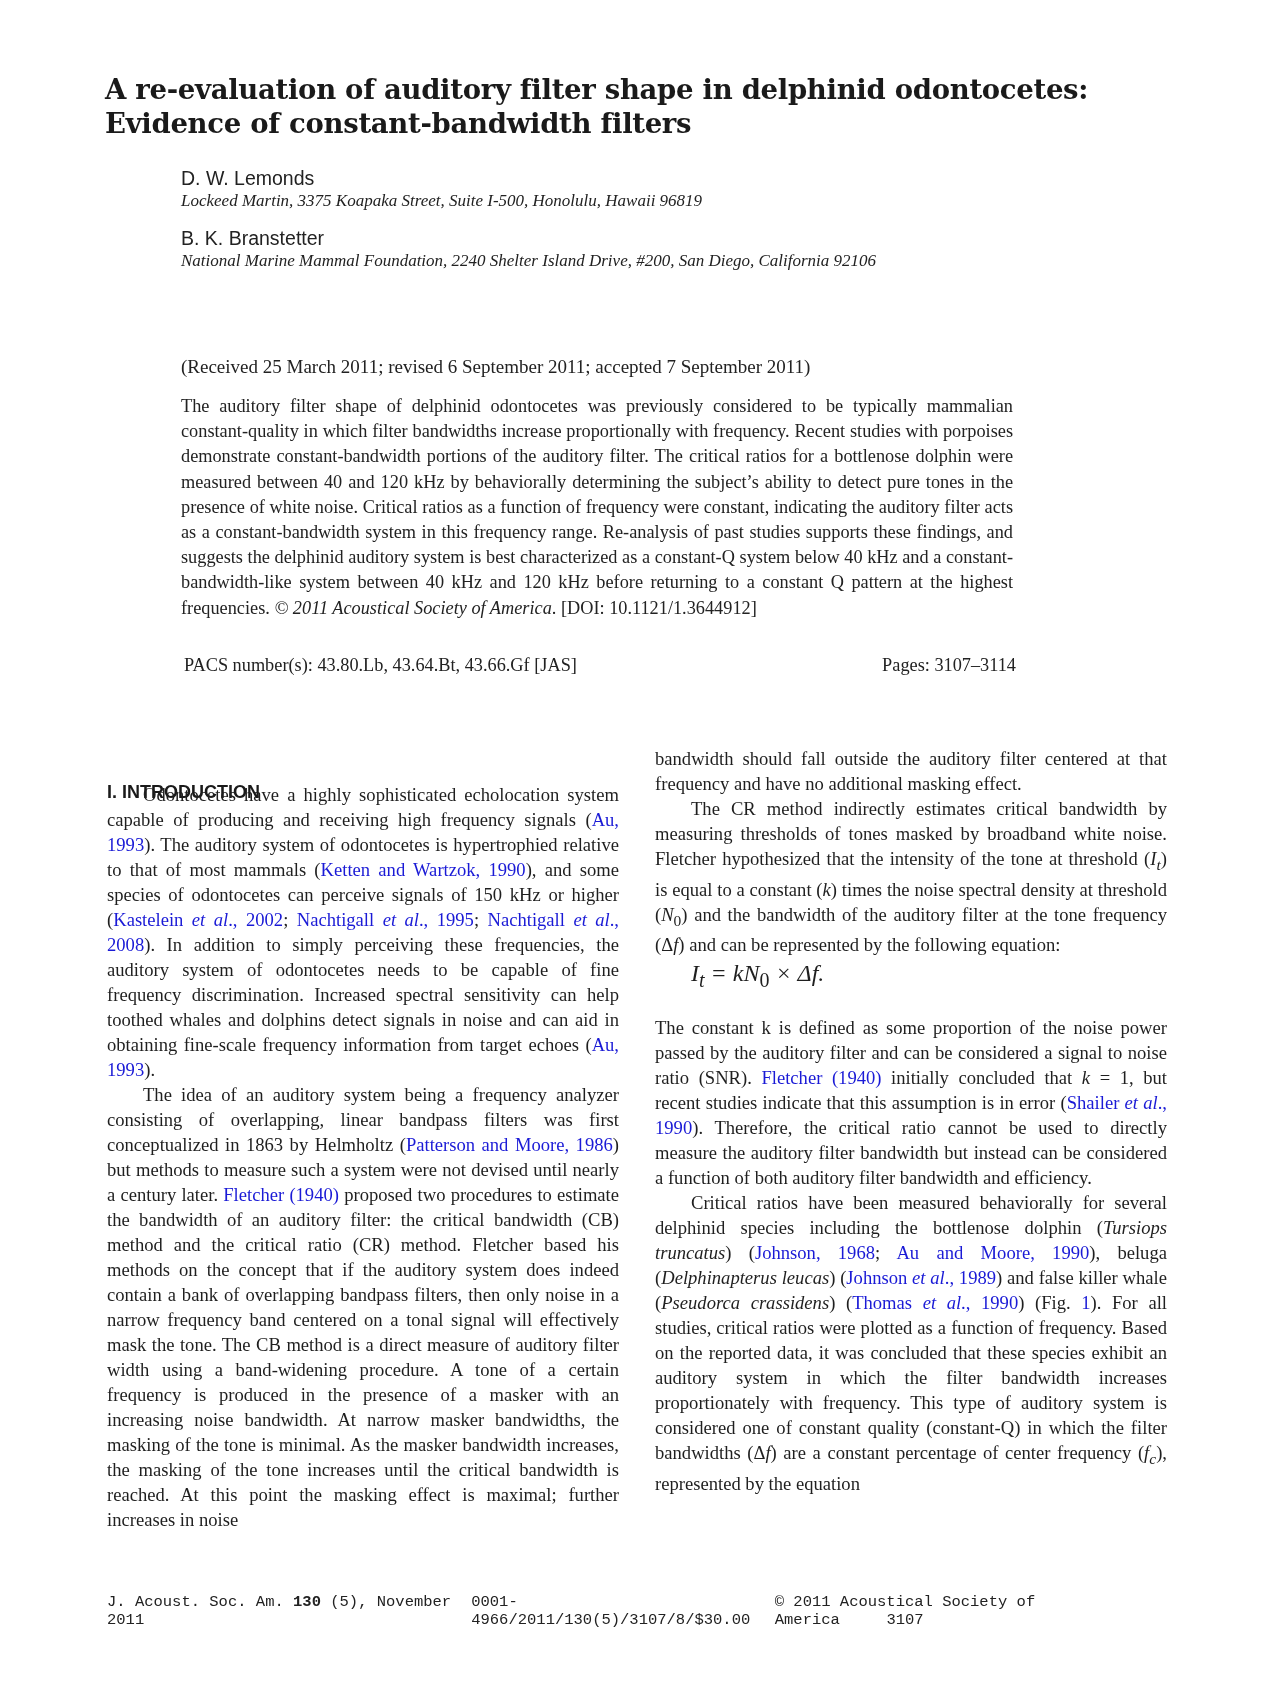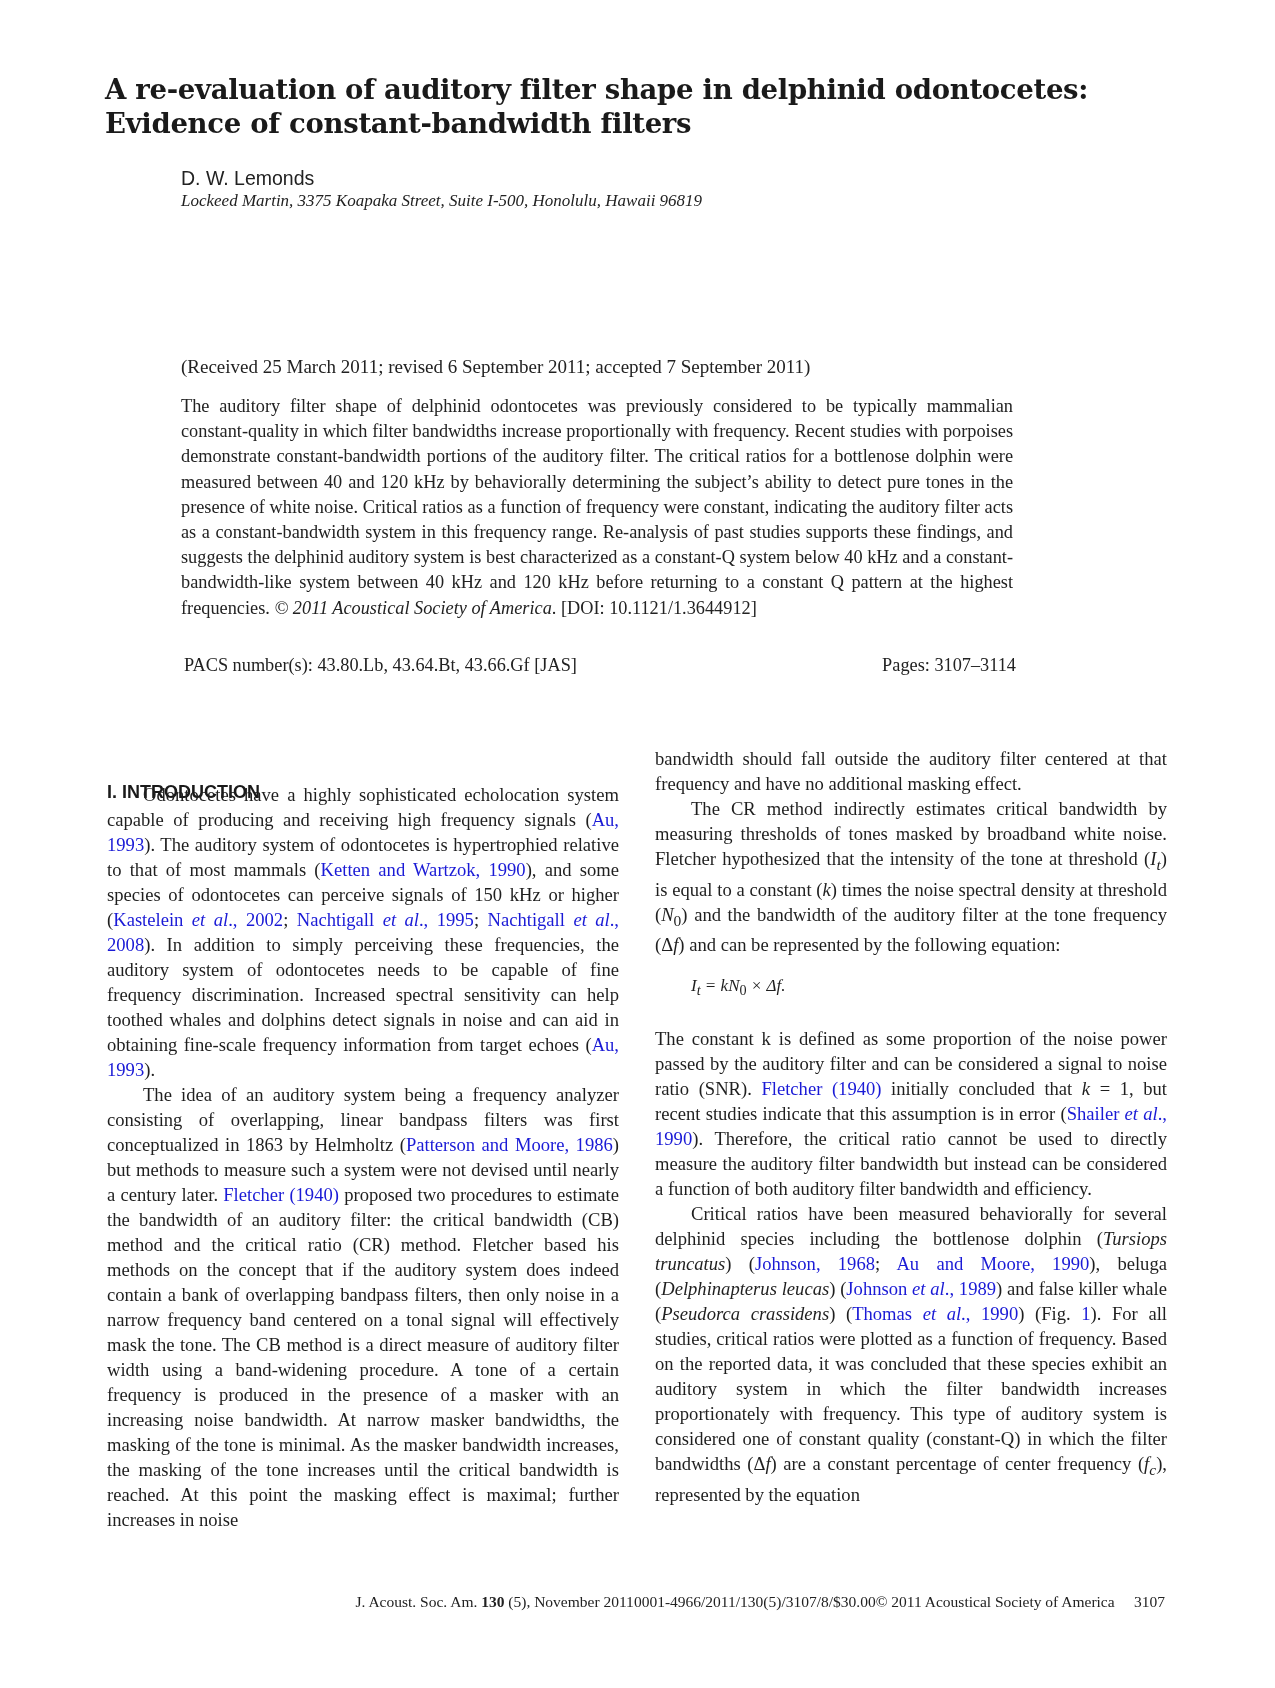--- a/index.html
+++ b/index.html
@@ -13,37 +13,41 @@
   .abstract .copy { font-style: italic; }
   .pacs-row { position: absolute; left: 184px; top: 655px; width: 832px; display: flex; justify-content: space-between; font-size: 18.3px; color: #222; }
   .col { position: absolute; top: 745px; width: 512px; font-size: 18.6px; line-height: 25px; text-align: justify; color: #1f1f1f; }
   .col.left { left: 107px; }
   .col.right { left: 655px; top: 746px; }
   .section-head { position: absolute; left: 107px; top: 782px; font-family: "Liberation Sans", sans-serif; font-weight: bold; font-size: 18px; color: #1a1a1a; }
   .col p { margin: 0; }
   .indent { text-indent: 36px; }
   a.cite { color: #1a1ad6; text-decoration: none; }
   .it { font-style: italic; }
-  .equation { margin: 16px 0 22px 36px; font-style: italic; font-size: 17px; }
+  .equation { margin: 4px 0 22px 36px; font-style: italic; font-size: 24px; }
   .equation .up { font-style: normal; }
-  .footer { position: absolute; left: 107px; top: 1593px; width: 1058px; display: flex; justify-content: flex-end; font-family: Liberation Serif, serif; font-size: 15.5px; color: #222; }
+  .footer { position: absolute; left: 107px; top: 1593px; width: 1058px; display: flex; justify-content: space-between; font-family: Liberation Mono, monospace; font-size: 15.5px; color: #222; }
   .footer b { font-weight: bold; }
 </style>
 </head>
 <body>
 
 <div class="title">
   <div>A re-evaluation of auditory filter shape in delphinid odontocetes:</div>
   <div>Evidence of constant-bandwidth filters</div>
 </div>
 
 <div class="authors-block">
   <div>
     <div class="author-name">D. W. Lemonds</div>
     <div class="affil">Lockeed Martin, 3375 Koapaka Street, Suite I-500, Honolulu, Hawaii 96819</div>
+  </div>
+  <div>
+    <div class="author-name">B. K. Branstetter</div>
+    <div class="affil">National Marine Mammal Foundation, 2240 Shelter Island Drive, #200, San Diego, California 92106</div>
   </div>
 </div>
 
 <div class="received">(Received 25 March 2011; revised 6 September 2011; accepted 7 September 2011)</div>
 
 <div class="abstract">
   <span>The auditory filter shape of delphinid odontocetes was previously considered to be typically mammalian constant-quality in which filter bandwidths increase proportionally with frequency. Recent studies with porpoises demonstrate constant-bandwidth portions of the auditory filter. The critical ratios for a bottlenose dolphin were measured between 40 and 120 kHz by behaviorally determining the subject’s ability to detect pure tones in the presence of white noise. Critical ratios as a function of frequency were constant, indicating the auditory filter acts as a constant-bandwidth system in this frequency range. Re-analysis of past studies supports these findings, and suggests the delphinid auditory system is best characterized as a constant-Q system below 40 kHz and a constant-bandwidth-like system between 40 kHz and 120 kHz before returning to a constant Q pattern at the highest frequencies.</span>
   <span class="copy">© 2011 Acoustical Society of America</span><span>. [DOI: 10.1121/1.3644912]</span>
 </div>
 

